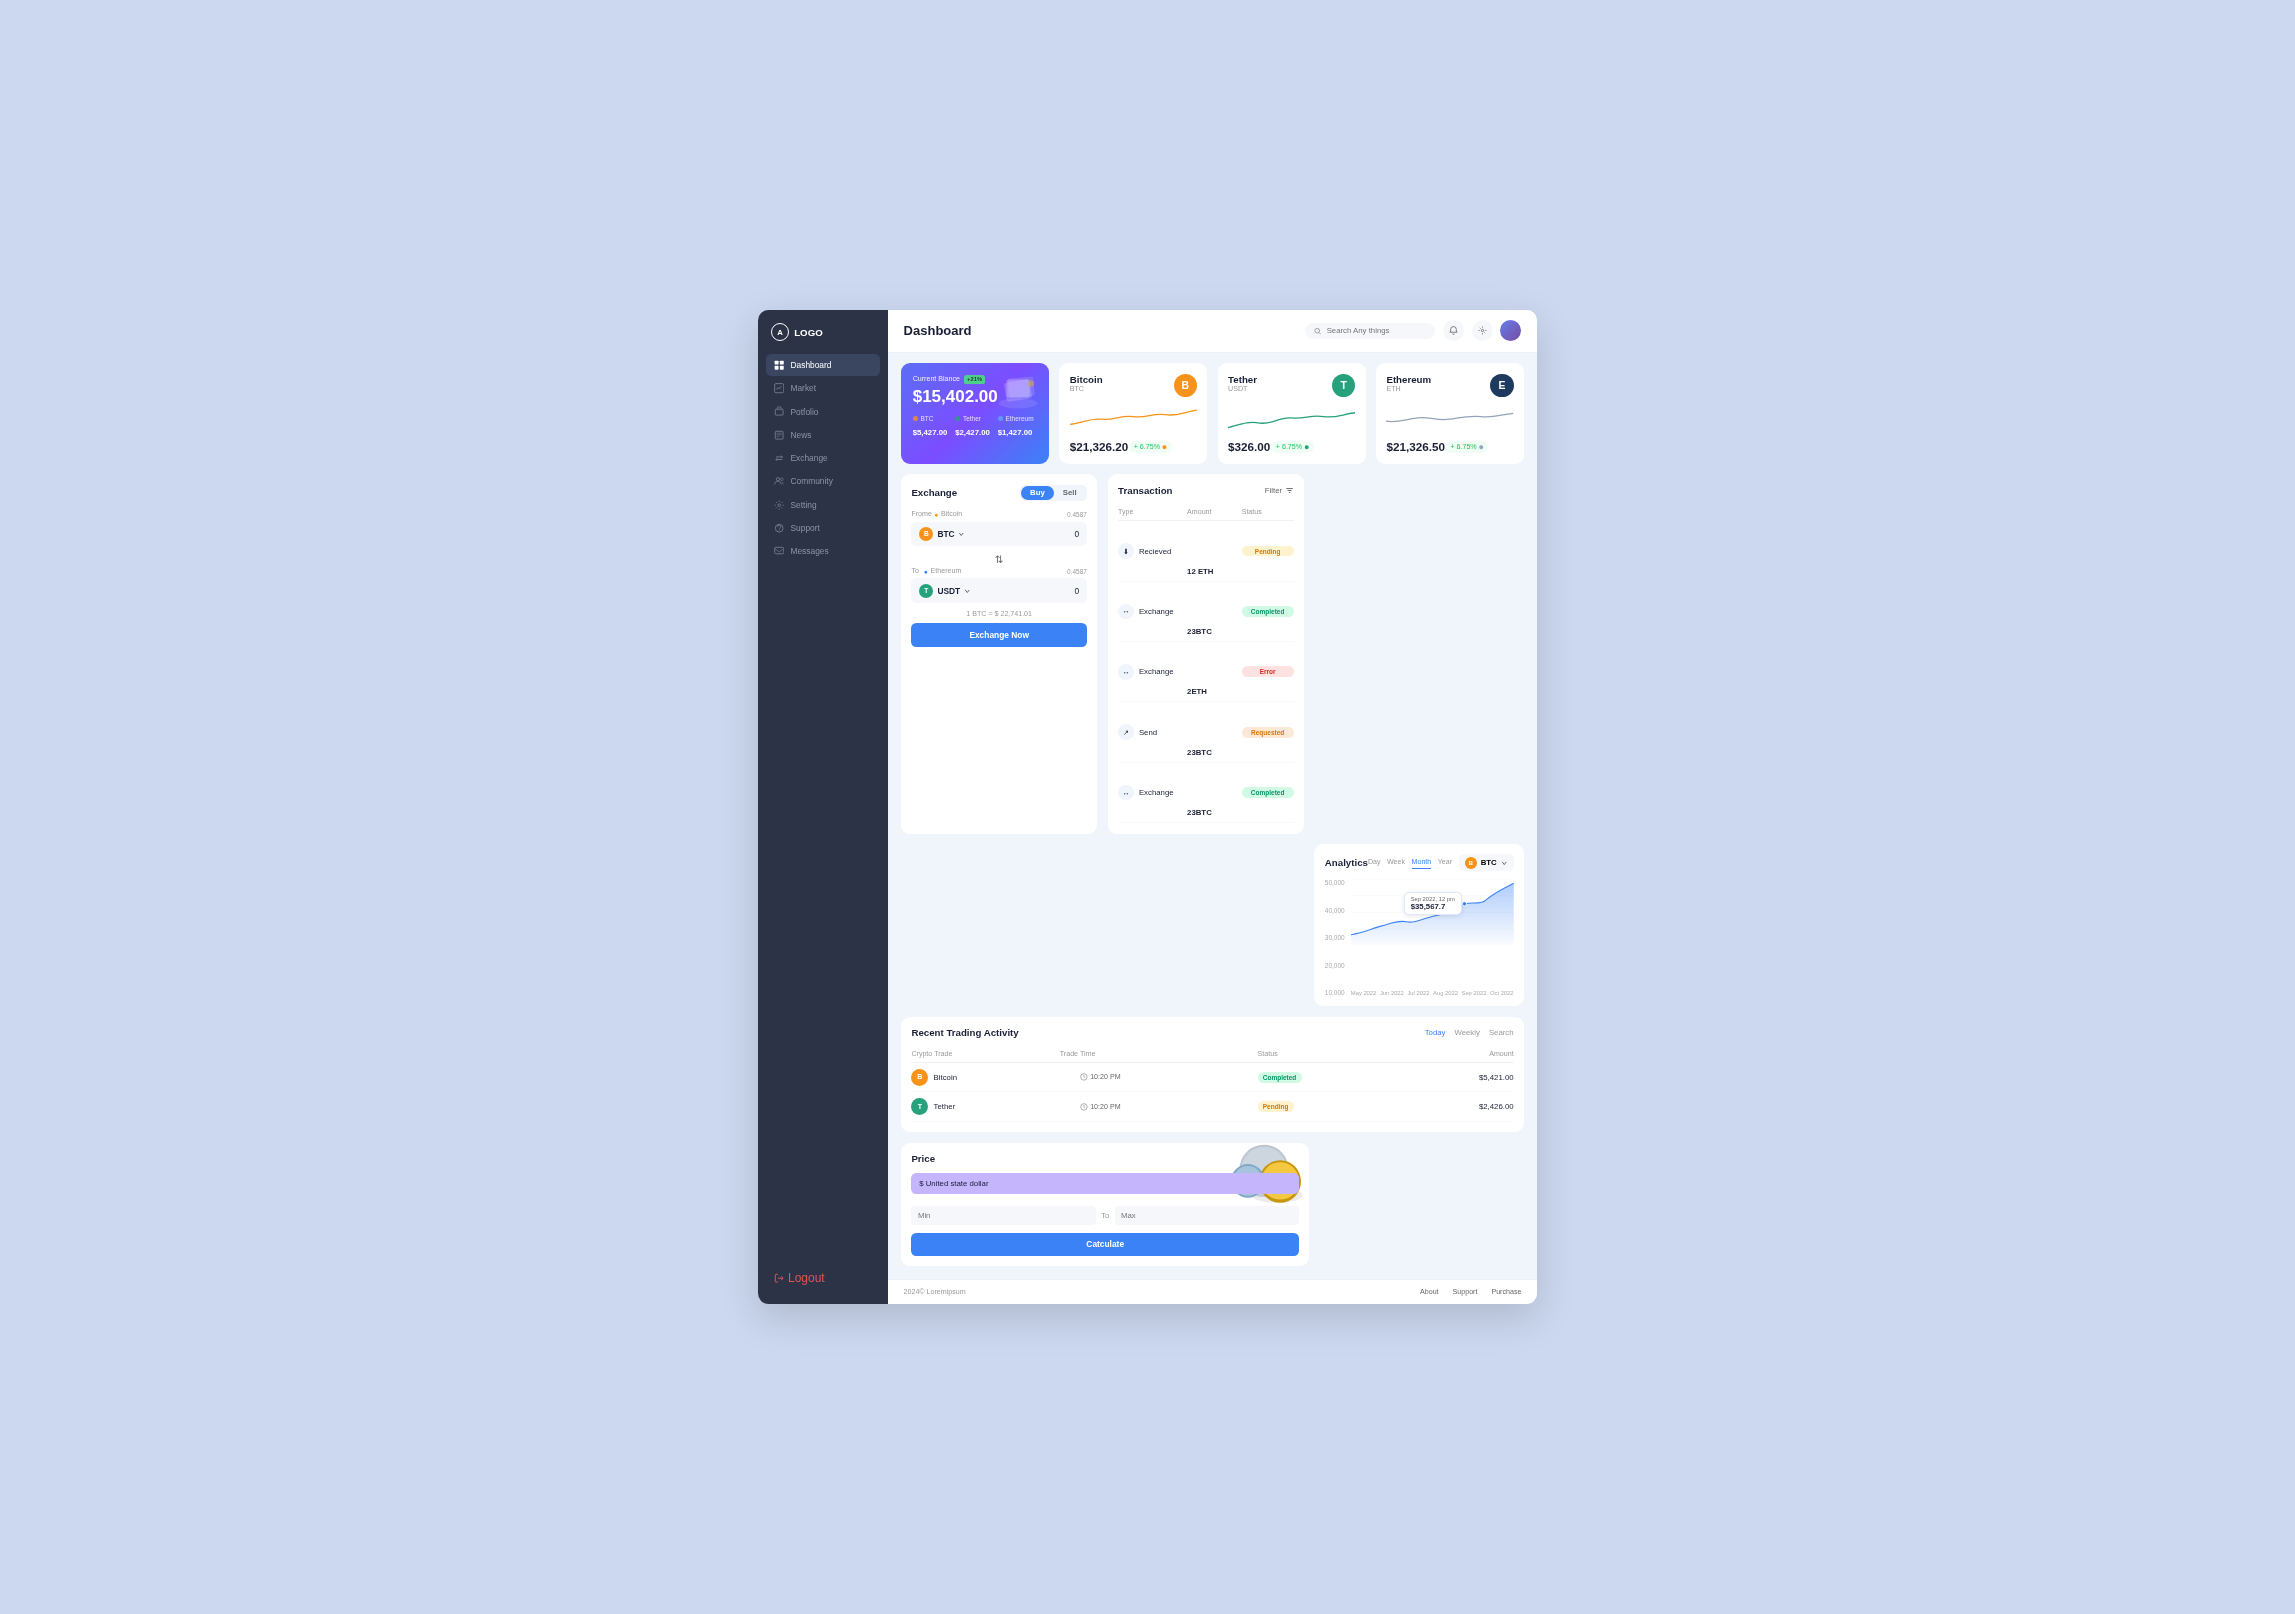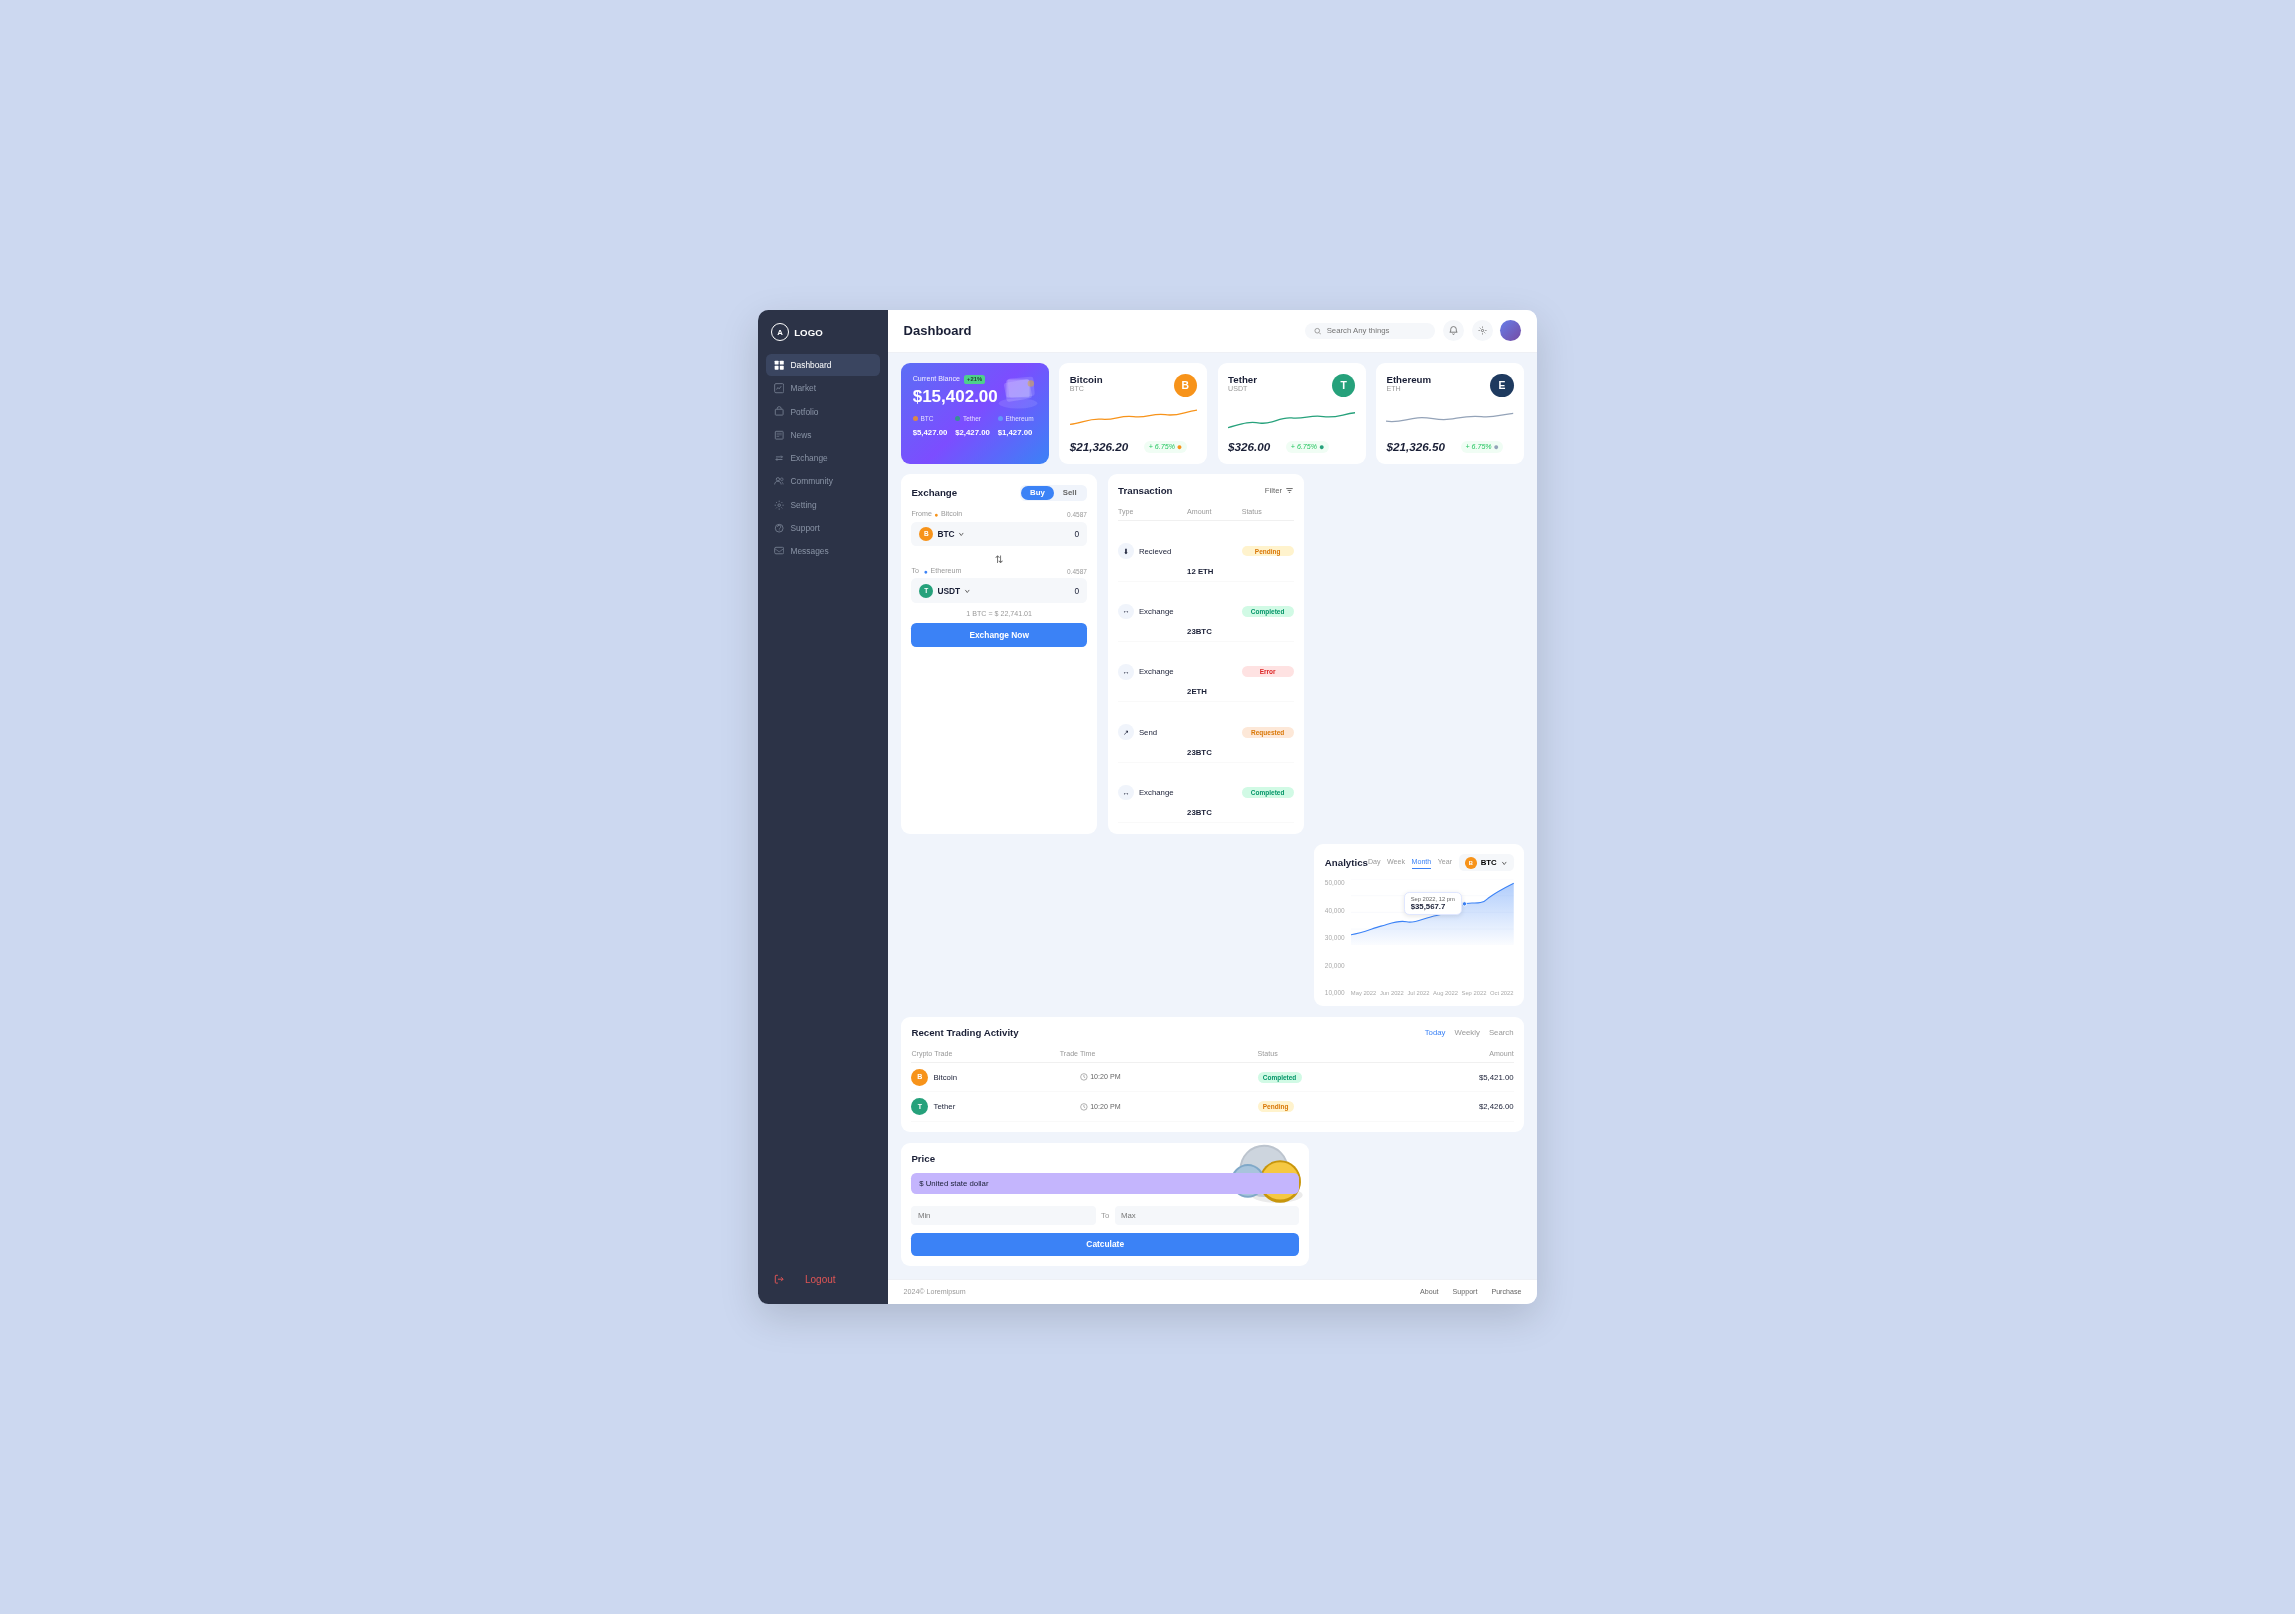--- a/index.html
+++ b/index.html
@@ -71,24 +71,24 @@
     .nav-item.active { background: #3a4560; color: white; }
     .nav-icon { width: 10.4px; height: 10.4px; opacity: 0.7; flex-shrink: 0; }
     .nav-item.active .nav-icon { opacity: 1; }
     .sidebar-logout {
       padding: 0 7.8px;
       margin-top: auto;
     }
     .logout-btn {
       display: flex;
       align-items: center;
-      gap: 21px;
+      gap: 4px;
       padding: 5.8px 7.8px;
       color: #e05555;
-      font-size: 10px;
+      font-size: 12px;
       cursor: pointer;
       border-radius: 5.2px;
     }
     
     .main-content {
       flex: 1;
       background: #f0f4fb;
       display: flex;
       flex-direction: column;
       overflow: auto;
@@ -238,23 +238,22 @@
       font-weight: 700;
       color: white;
     }
     .mini-chart {
       height: 29px;
       margin: 2.6px 0;
     }
     .crypto-footer {
       display: flex;
       align-items: center;
-      gap: 16px;
+      gap: 1px;
       margin-top: 4px;
-      font-style: italic;
     }
     .crypto-price {
       font-size: 11.7px;
       font-weight: 700;
       color: #1a1f36;
     }
     .price-change {
       font-size: 7.1px;
       color: #22c55e;
       background: #f0fdf4;

